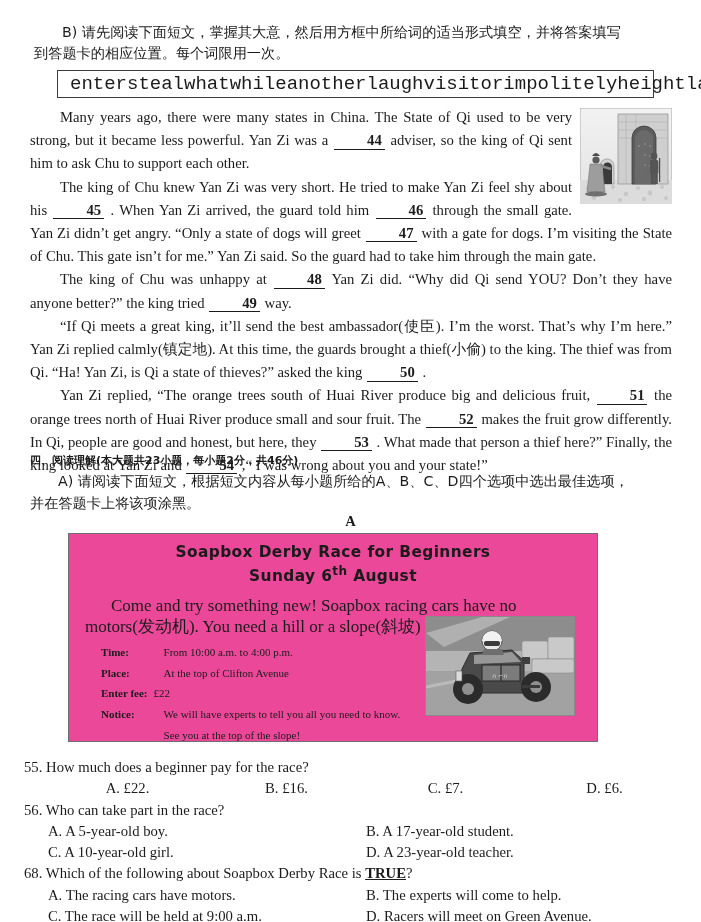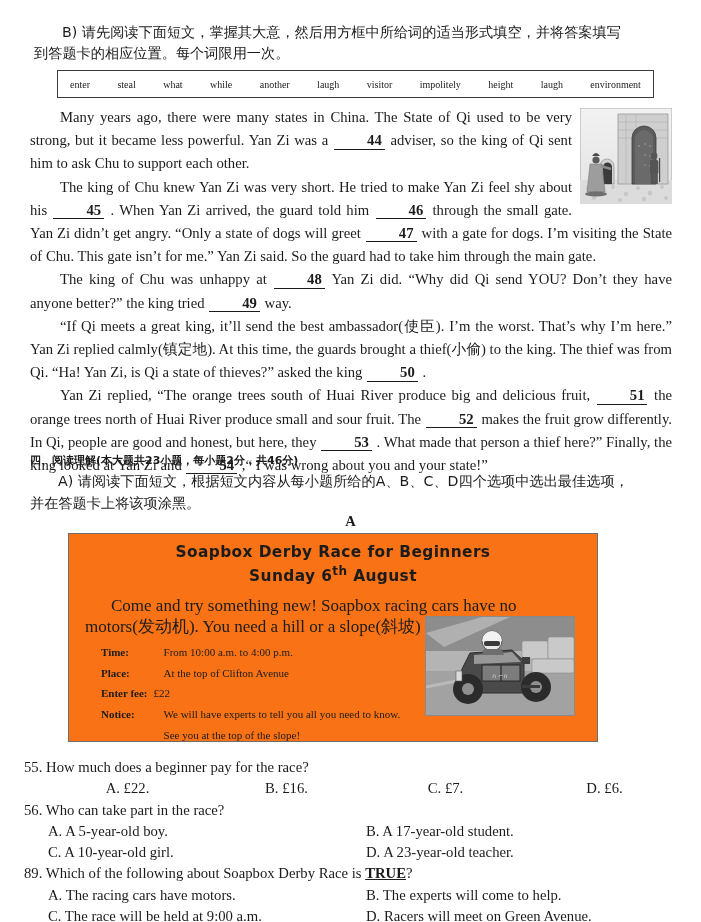--- a/index.html
+++ b/index.html
@@ -50,22 +50,22 @@
     width: 597px;
     height: 28px;
     border: 1.2px solid #3b3b3b;
     box-sizing: border-box;
     display: flex;
     align-items: center;
     justify-content: space-between;
     padding: 0 12px;
   }
   .wordbank .w {
-    font-family: Liberation Serif, serif;
-    font-size: 10px;
+    font-family: Liberation Mono, monospace;
+    font-size: 19px;
     white-space: nowrap;
   }
 
   
   .passage {
     position: absolute;
     left: 30px;
     top: 106px;
     width: 642px;
   }
@@ -132,21 +132,21 @@
 
   
   .adbox {
     position: absolute;
     left: 68px;
     top: 533px;
     width: 530px;
     height: 209px;
     border: 1.3px solid #6e6e6e;
     box-sizing: border-box;
-    background: #f97316;
+    background: #ec4899;
   }
   .ad-title {
     text-align: center;
     margin-top: 9px;
     font-family: "DejaVu Sans", "Liberation Sans", sans-serif;
     font-weight: bold;
     font-size: 15.4px;
     line-height: 19px;
     letter-spacing: 0.4px;
     color: #1b1b1b;
@@ -452,21 +452,21 @@
         <div>A. A 5-year-old boy.</div>
         <div>B. A 17-year-old student.</div>
       </div>
       <div class="opts two">
         <div>C. A 10-year-old girl.</div>
         <div>D. A 23-year-old teacher.</div>
       </div>
     </div>
 
     <div>
-      <p class="q-stem"><span>89. Which of the following about Soapbox Derby Race is </span><b class="true">TRUE</b><span>?</span></p>
+      <p class="q-stem"><span>68. Which of the following about Soapbox Derby Race is </span><b class="true">TRUE</b><span>?</span></p>
       <div class="opts two">
         <div>A. The racing cars have motors.</div>
         <div>B. The experts will come to help.</div>
       </div>
       <div class="opts two">
         <div>C. The race will be held at 9:00 a.m.</div>
         <div>D. Racers will meet on Green Avenue.</div>
       </div>
     </div>
 

